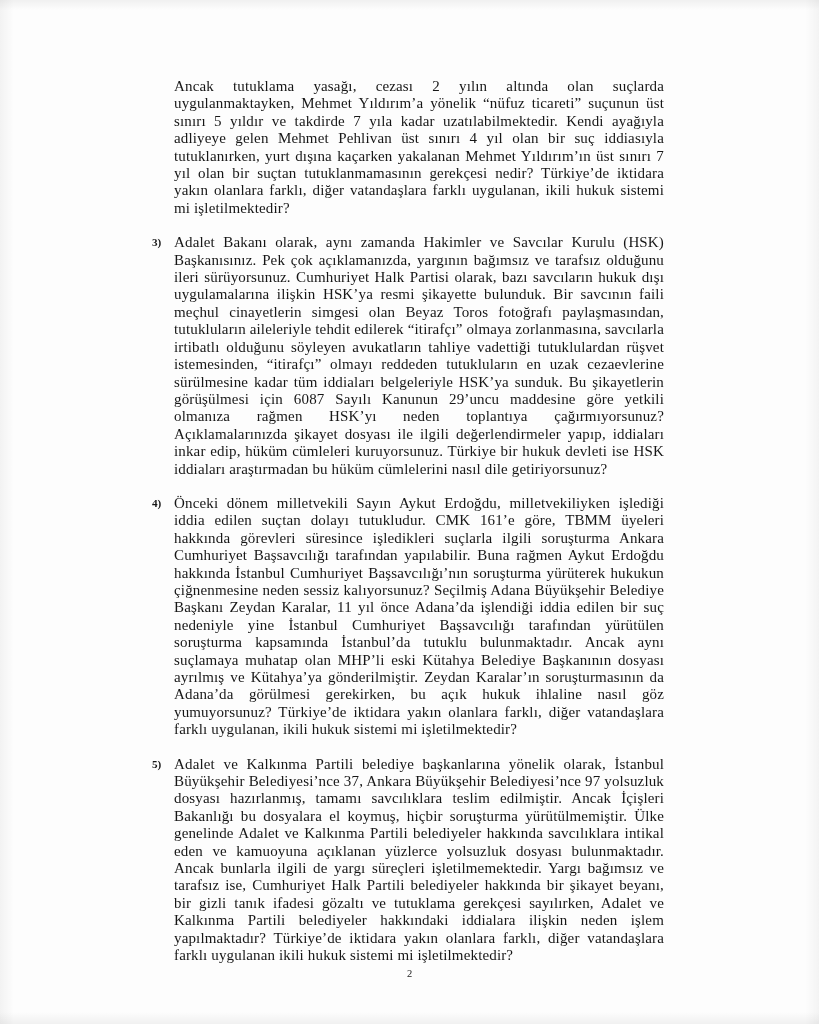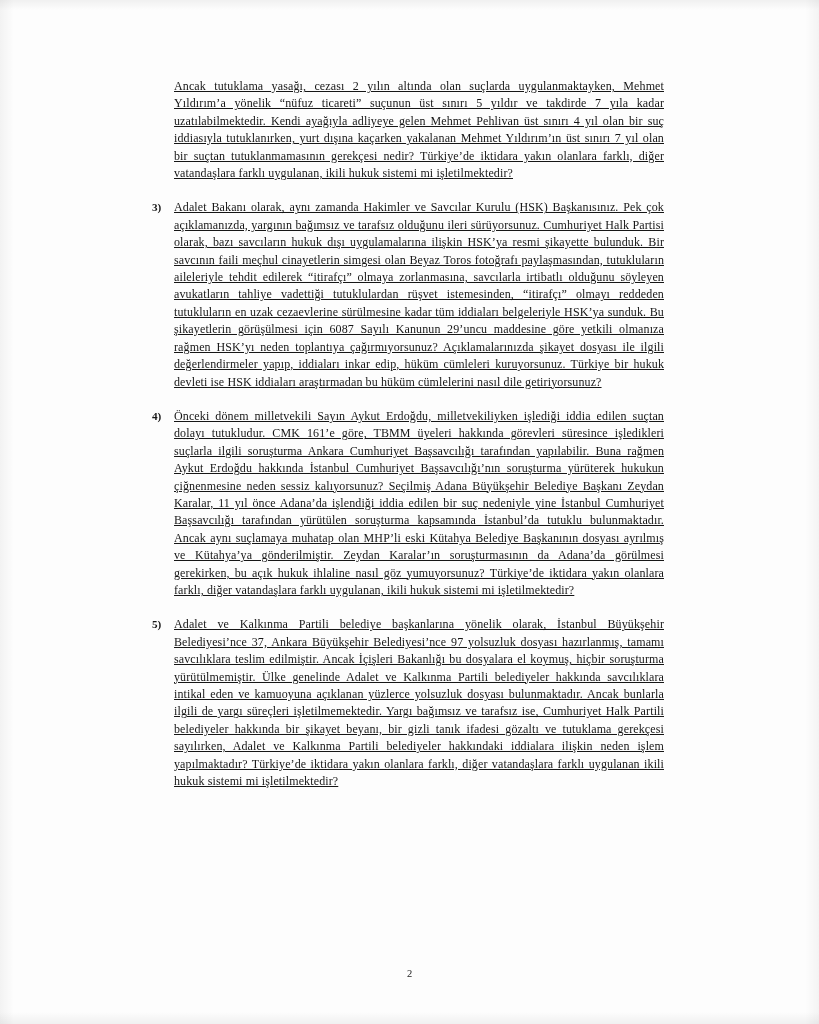--- a/index.html
+++ b/index.html
@@ -43,28 +43,27 @@
     color: #171717;
     font-family: "Liberation Serif", serif;
     font-weight: 600;
     padding-top: 0px;
   }
   .marker.blank {
     visibility: hidden;
   }
   .ptext {
     flex: 1 1 auto;
-    font-size: 12px;
+    font-size: 15px;
     line-height: 17.4px;
     text-align: justify;
     text-justify: inter-word;
     color: #161616;
     letter-spacing: 0.01em;
     hyphens: none;
-    text-decoration: underline;
   }
   .page-number {
     position: absolute;
     left: 0;
     top: 968px;
     width: 819px;
     text-align: center;
     font-size: 10.5px;
     color: #222;
     font-family: "Liberation Serif", serif;

